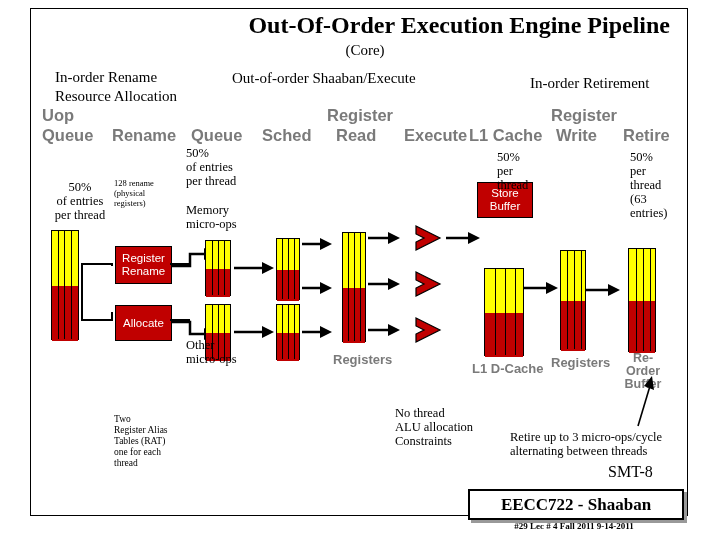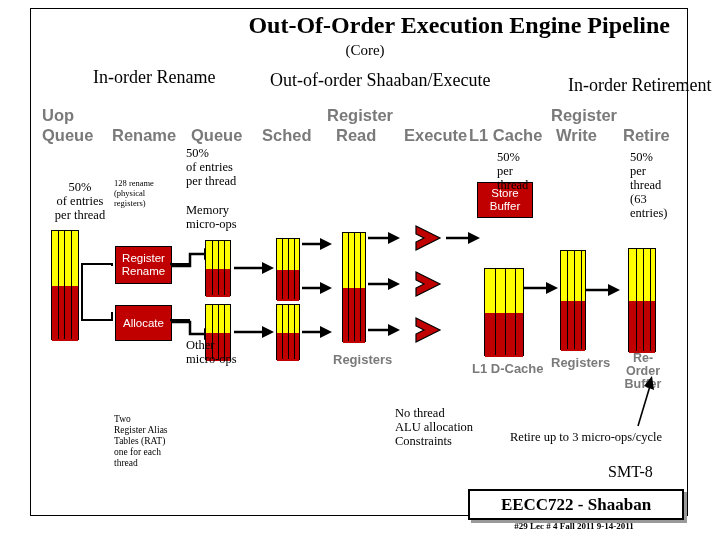--- a/index.html
+++ b/index.html
@@ -20,21 +20,21 @@
     position:absolute;left:60px;top:12px;width:610px;
     text-align:right;
     font-size:24px;font-weight:bold;
     font-family:"Liberation Serif", serif;
     letter-spacing:0px;
   }
   .subtitle{
     position:absolute;left:60px;top:42px;width:610px;
     text-align:center;font-size:15px;
   }
-  .hdr{position:absolute;font-size:18px;margin-left:38px;}
+  .hdr{position:absolute;font-size:15px;}
   .hdr-a{left:55px;top:68px;line-height:19px;}
   .hdr-b{left:232px;top:70px;}
   .hdr-c{left:530px;top:75px;}
 
   .stage{
     position:absolute;
     font-family:"Liberation Sans", sans-serif;
     font-size:16.5px;font-weight:bold;color:#7a7a7a;
     letter-spacing:0px;
     white-space:nowrap;
@@ -71,20 +71,21 @@
 </head>
 <body>
 
 <div class="frame"></div>
 
 <div class="title">Out-Of-Order Execution Engine Pipeline</div>
 <div class="subtitle">(Core)</div>
 
 <div class="hdr hdr-a">
   <div>In-order Rename</div>
+  <div>Resource Allocation</div>
 </div>
 <div class="hdr hdr-b">Out-of-order Shaaban/Execute</div>
 <div class="hdr hdr-c">In-order Retirement</div>
 
 <div class="stage" style="left:42px;top:106px;">Uop</div>
 <div class="stage" style="left:42px;top:126px;">Queue</div>
 <div class="stage" style="left:112px;top:126px;">Rename</div>
 <div class="stage" style="left:191px;top:126px;">Queue</div>
 <div class="stage" style="left:262px;top:126px;">Sched</div>
 <div class="stage" style="left:327px;top:106px;">Register</div>
@@ -304,20 +305,21 @@
 </div>
 
 <div class="note" style="left:395px;top:406px;width:110px;">
   <div>No thread</div>
   <div>ALU allocation</div>
   <div>Constraints</div>
 </div>
 
 <div class="note" style="left:510px;top:430px;width:180px;">
   <div>Retire up to 3 micro-ops/cycle</div>
+  <div>alternating between threads</div>
 </div>
 
 <svg style="position:absolute;left:608px;top:370px;width:50px;height:60px;">
   <path d="M30,56 L42,16" fill="none" stroke="#000" stroke-width="1.6"></path>
   <polygon points="44,6 46,20 36,16" fill="#000"></polygon>
 </svg>
 
 <div class="smt">SMT-8</div>
 
 <div class="banner">

